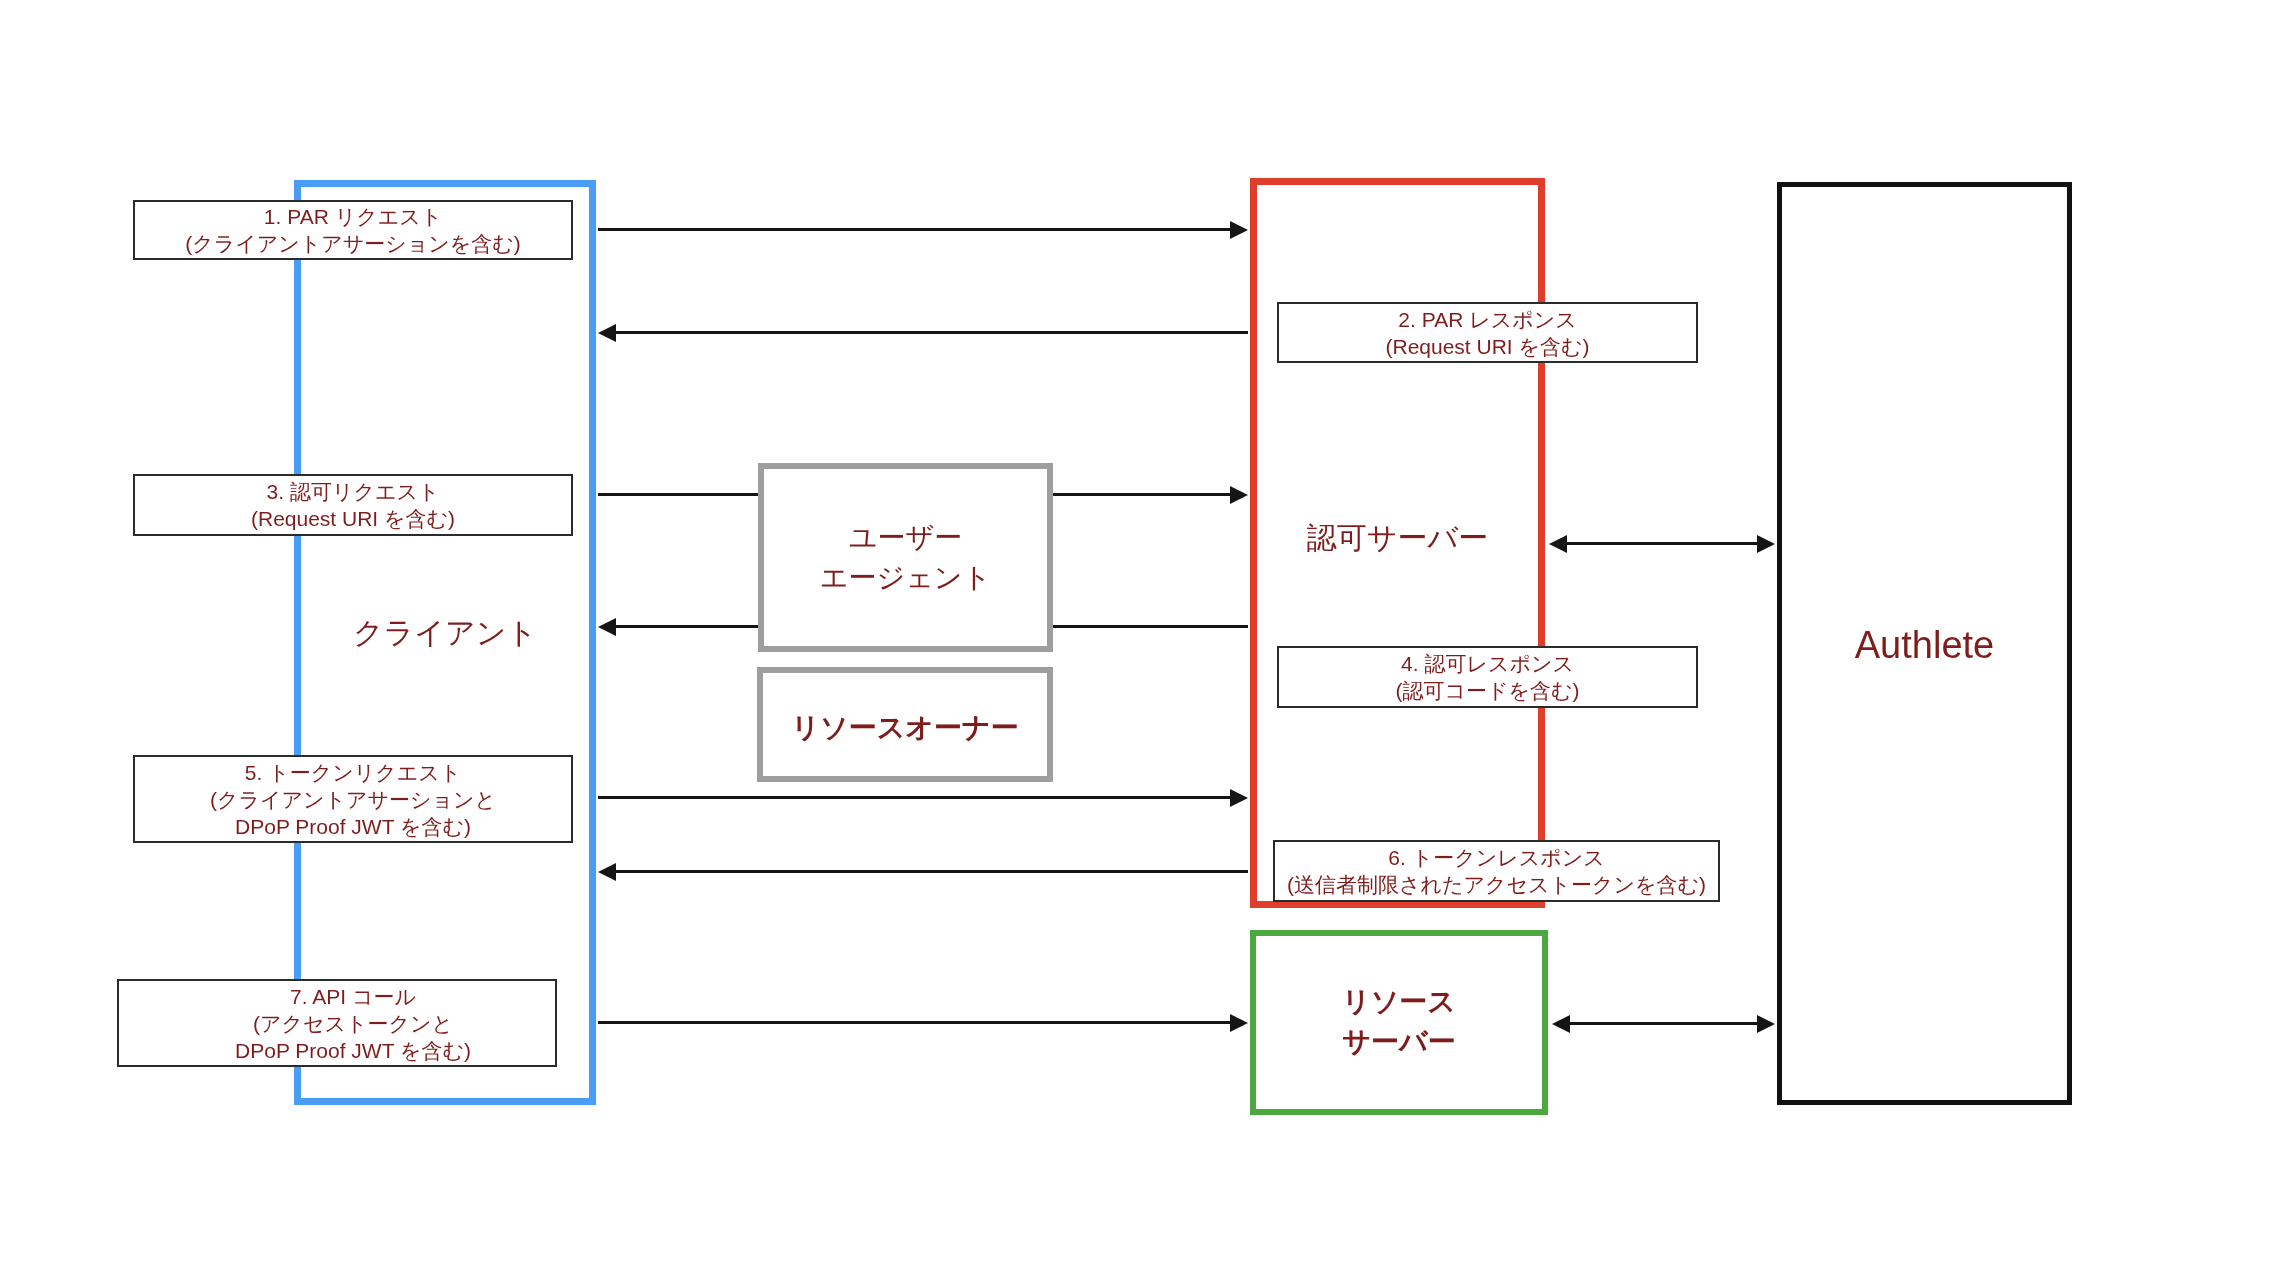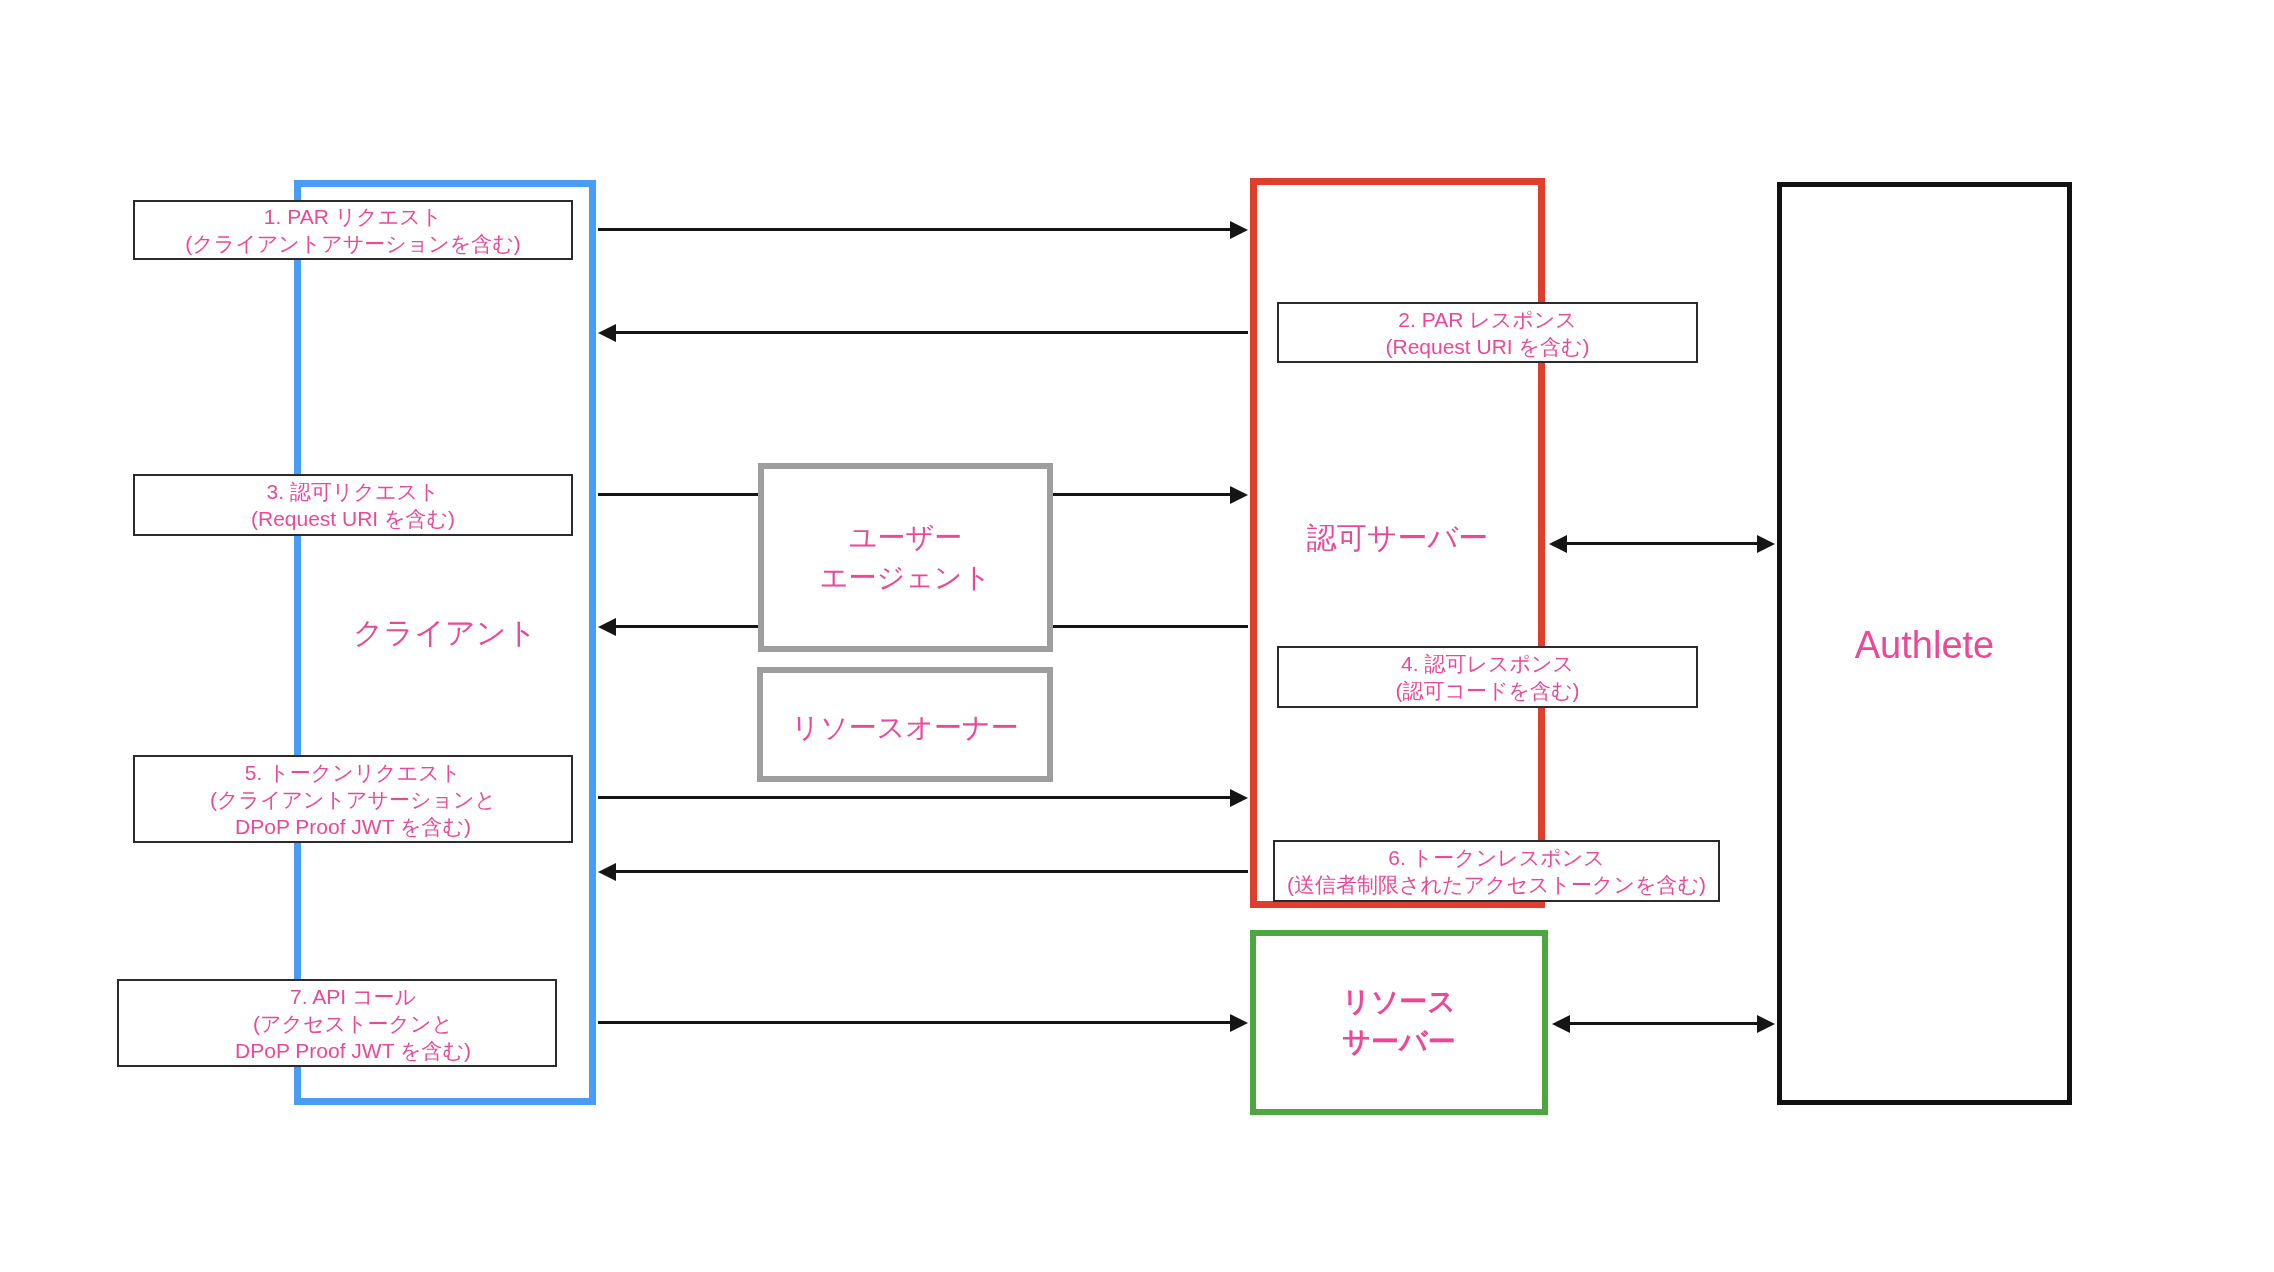--- a/index.html
+++ b/index.html
@@ -1,36 +1,36 @@
 <!DOCTYPE html>
 <html><head>
 <meta charset="utf-8">
 <style>
   html,body{margin:0;padding:0;background:#fff;}
   .canvas{
     position:relative;width:2274px;height:1272px;background:#ffffff;overflow:hidden;
-    font-family:"Liberation Sans","DejaVu Sans",sans-serif;color:#ec4899;
+    font-family:"Liberation Sans","DejaVu Sans",sans-serif;color:#7f1d1d;
   }
   
   .entity{position:absolute;box-sizing:border-box;background:transparent;}
   .entity.client{left:294px;top:180px;width:302px;height:925px;border:7px solid #4a9df6;}
   .entity.authsrv{left:1250px;top:178px;width:295px;height:730px;border:7px solid #e03e2d;}
   .entity.ressrv{left:1250px;top:930px;width:298px;height:185px;border:6px solid #4ba83e;}
   .entity.authlete{left:1777px;top:182px;width:295px;height:923px;border:5px solid #111;}
   .entity.gray{background:#fff;border:6px solid #9e9e9e;}
   .entity.ua{left:758px;top:463px;width:295px;height:189px;}
   .entity.ro{left:757px;top:667px;width:296px;height:115px;}
   
   .elabel{position:absolute;text-align:center;white-space:nowrap;}
   .elabel .ln{display:block;}
   .lbl-client{left:294px;width:302px;top:613px;font-size:30px;}
   .lbl-as{left:1250px;width:295px;top:518px;font-size:30px;}
   .lbl-authlete{left:1777px;width:295px;top:624px;font-size:38px;}
   .lbl-ua{left:758px;width:295px;top:518px;font-size:28px;line-height:40px;}
-  .lbl-ro{left:757px;width:296px;top:709px;font-size:28px;}
+  .lbl-ro{left:757px;width:296px;top:709px;font-size:28px;font-weight:bold;}
   .lbl-rs{left:1250px;width:298px;top:982px;font-size:28px;line-height:40px;font-weight:bold;}
   
   .step-box{
     position:absolute;box-sizing:border-box;background:#fff;border:2px solid #2b2b2b;
     display:flex;flex-direction:column;justify-content:center;align-items:center;
     font-size:21px;line-height:27px;text-align:center;white-space:nowrap;z-index:5;
   }
   .sb1{left:133px;top:200px;width:440px;height:60px;}
   .sb2{left:1277px;top:302px;width:421px;height:61px;}
   .sb3{left:133px;top:465px;width:440px;height:62px;margin-top:9px;}

